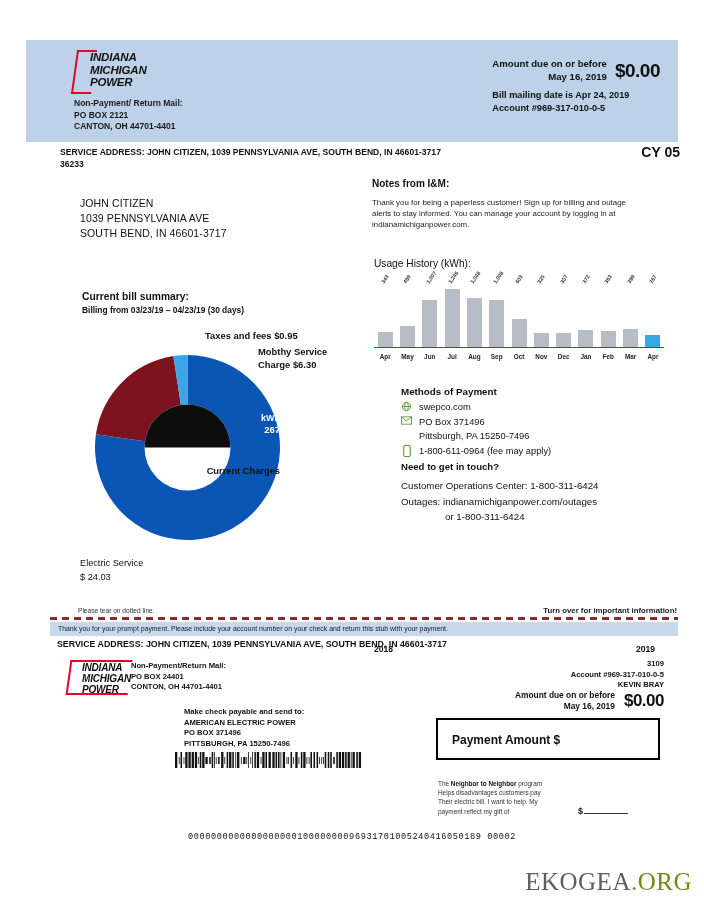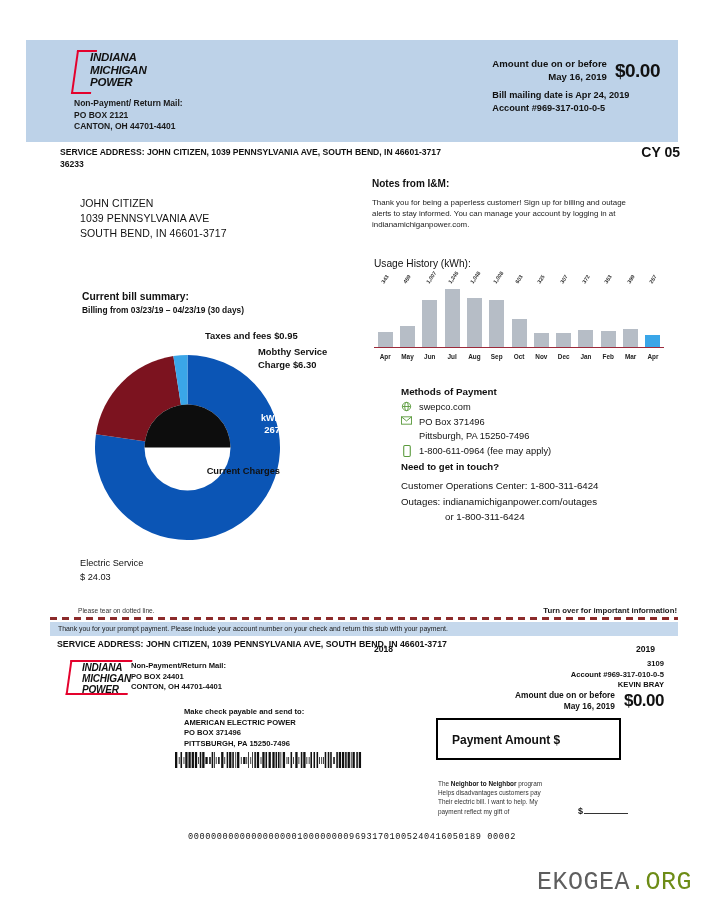--- a/index.html
+++ b/index.html
@@ -434,21 +434,21 @@
     text-align: right;
   }
   .stub-due-amt {
     font-size: 17px;
     font-weight: bold;
     letter-spacing: -0.5px;
   }
   .pay-box {
     position: absolute;
     left: 436px; top: 718px;
-    width: 185px; height: 42px;
+    width: 224px; height: 42px;
     border: 2.2px solid #000;
     box-sizing: border-box;
   }
   .pay-box-lbl {
     position: absolute;
     left: 14px; top: 13px;
     font-size: 12px;
     font-weight: bold;
   }
   .n2n {
@@ -481,21 +481,21 @@
     font-size: 8.6px;
     letter-spacing: 0.6px;
     color: #111;
   }
   .watermark {
     position: absolute;
     right: 12px; top: 868px;
     font-size: 25px;
     letter-spacing: 0.5px;
     color: #5e5e5e;
-    font-family: Liberation Mono, monospace;
+    font-family: Liberation Serif, serif;
   }
   .watermark .org { color: #6d8c16; }
 </style>
 </head>
 <body>
 
 <div class="page">
 
   <div class="header-band">
     <div class="logo-block">

